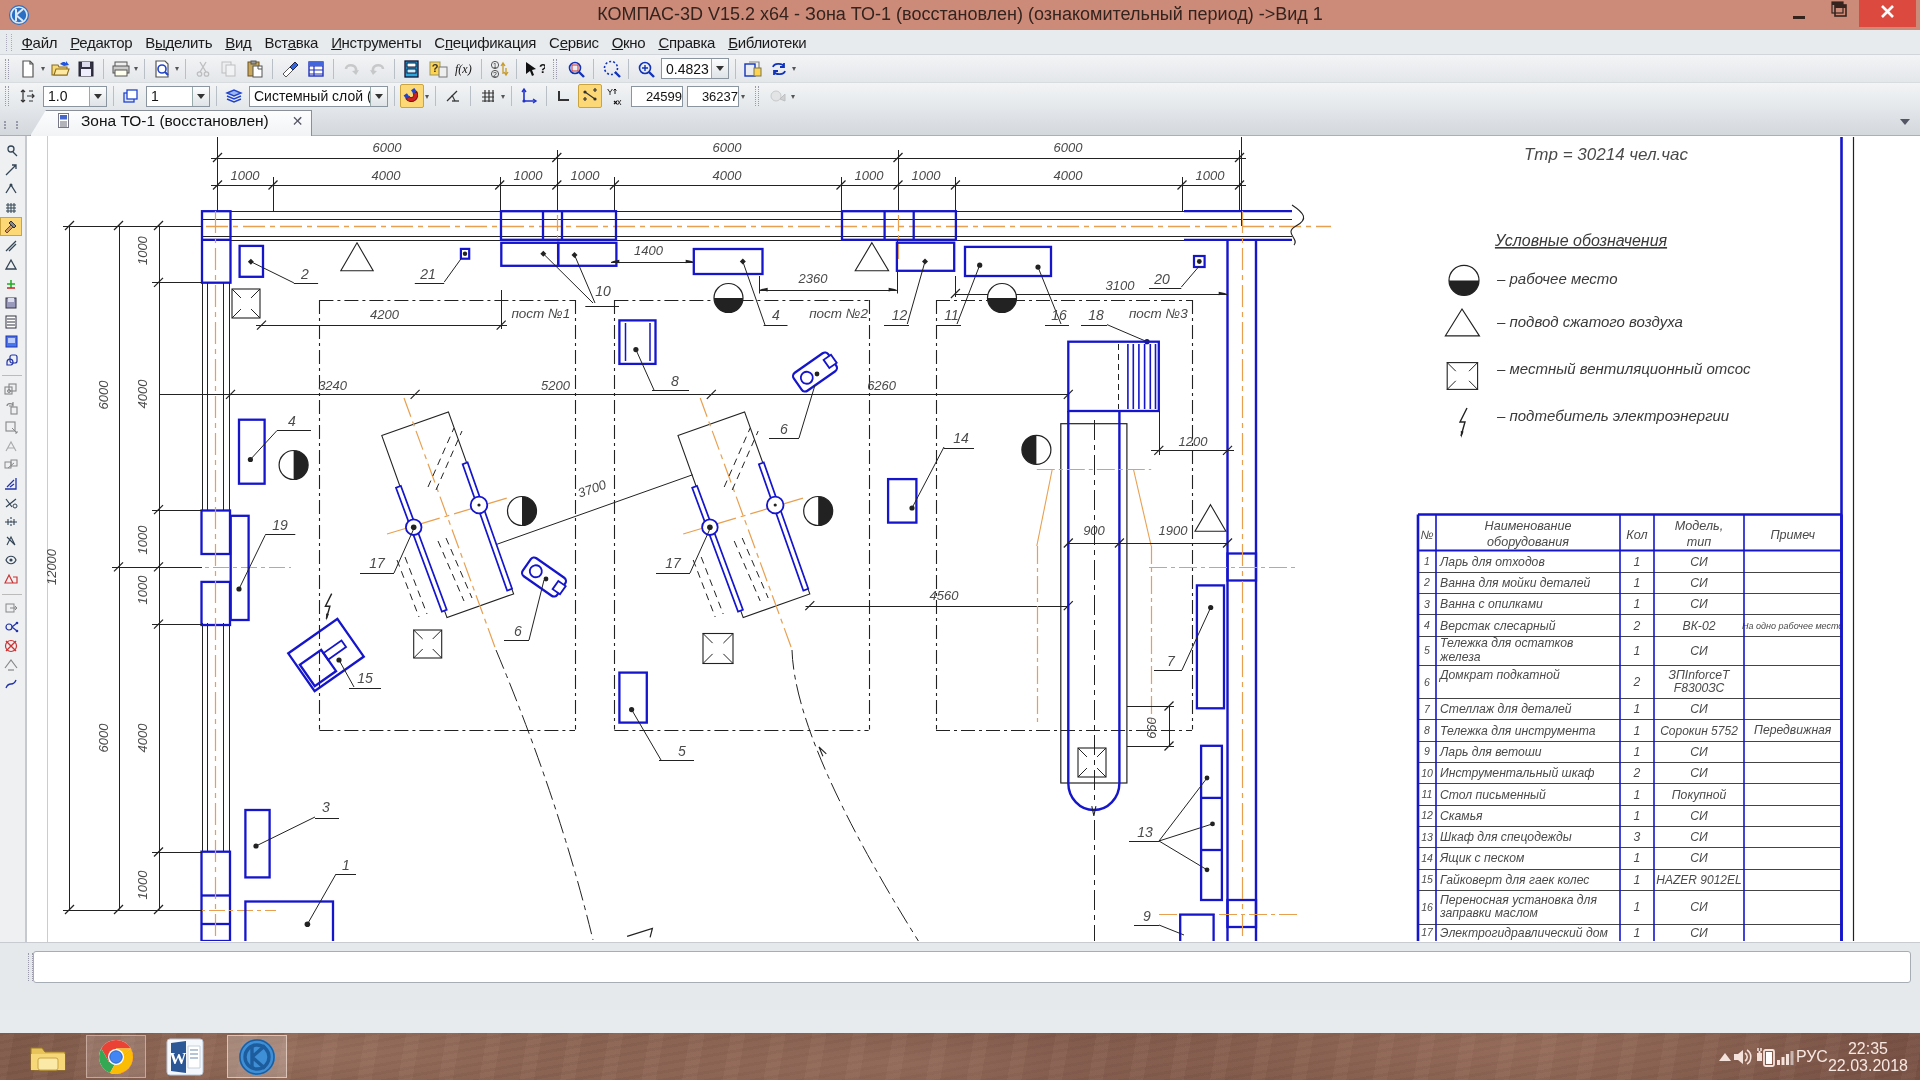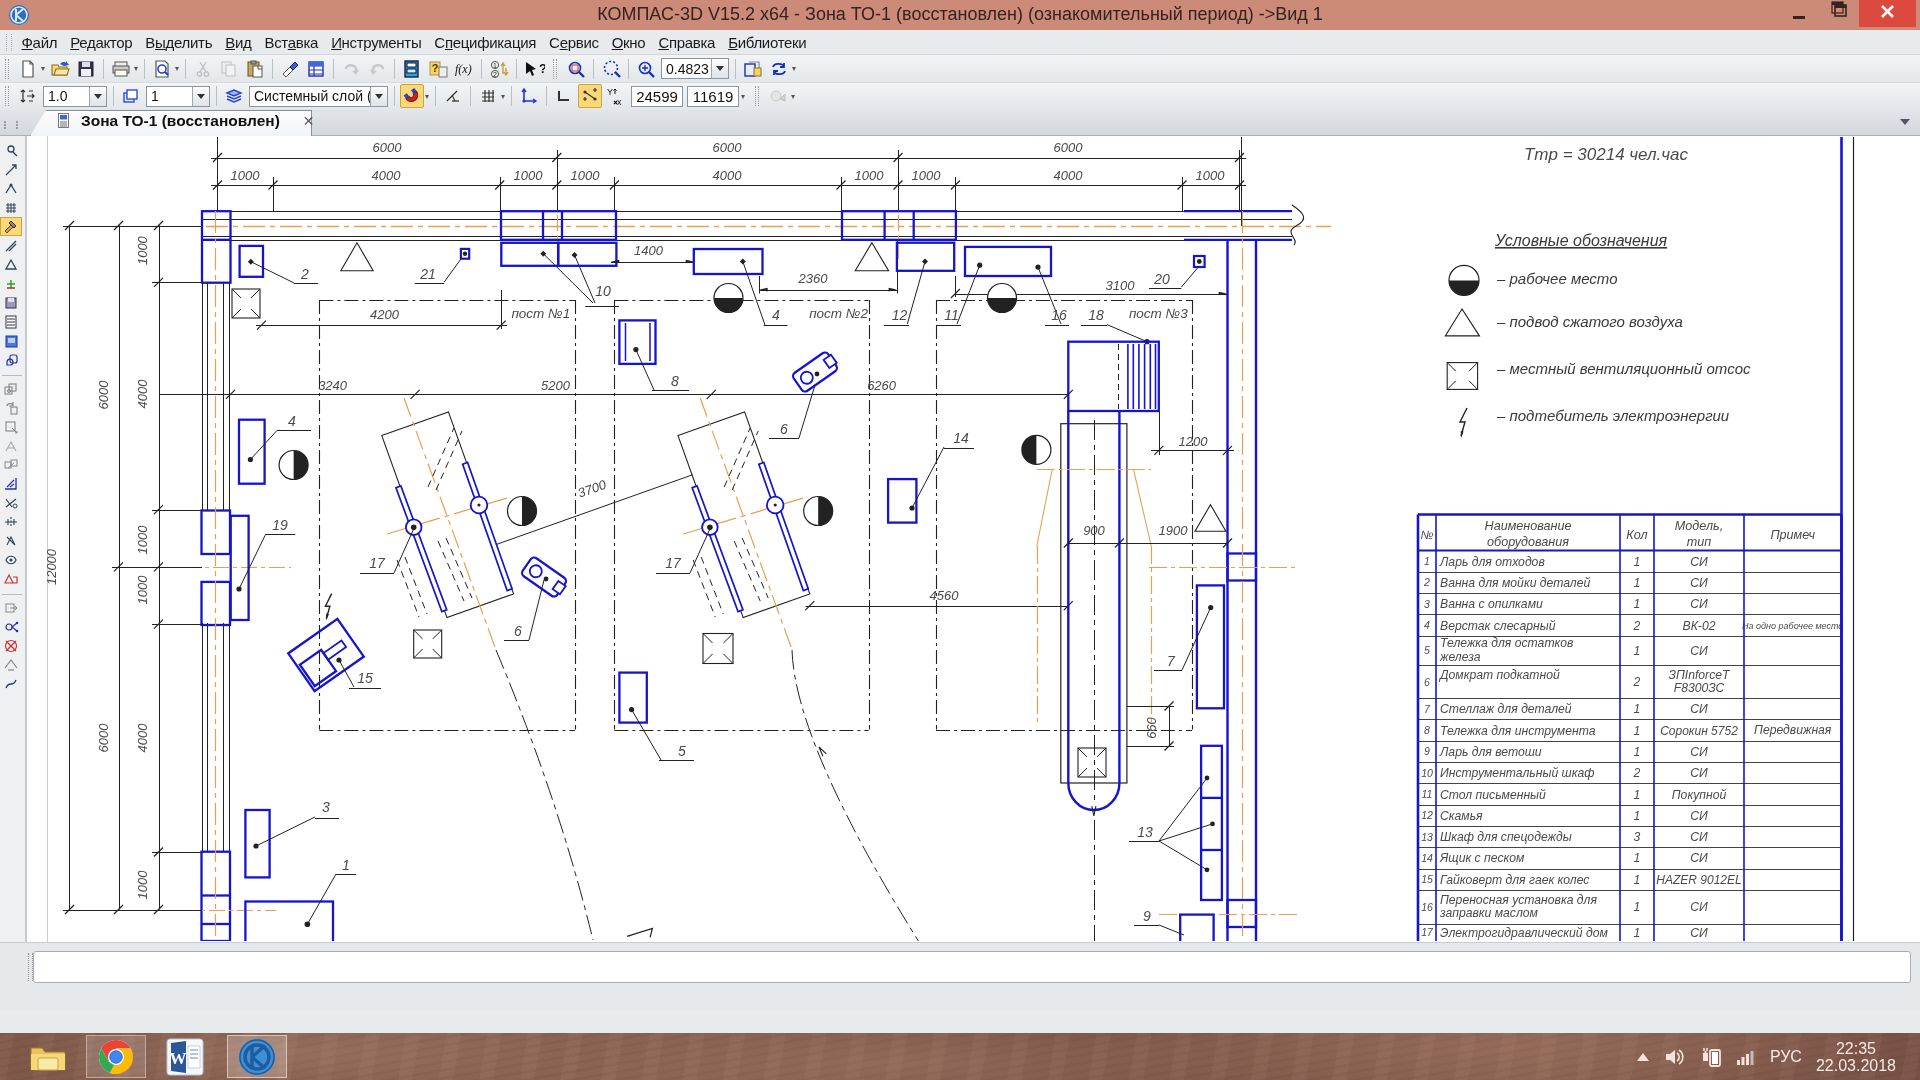--- a/index.html
+++ b/index.html
@@ -22,26 +22,26 @@
 .tbtn{display:inline-flex;width:24px;height:24px;align-items:center;justify-content:center;border-radius:2px;margin:0 1px}
 .tbtn.hl{background:#fdd876;border:1px solid #c9a43f}
 .tbtn.dis{opacity:.55}
 .tsep{display:inline-block;width:1px;height:20px;background:#b9bfc6;margin:0 4px}
 .dd{font-size:8px;color:#555;margin:0 2px 0 0}
 .grip{display:inline-block;width:4px;height:20px;border-left:1px dotted #99a;border-right:1px dotted #99a;margin:0 6px 0 2px}
 .combo{display:inline-flex;height:21px;background:white;border:1px solid #8b95a0;align-items:center;margin:12px 2px}
 .ctext{flex:1;font-size:14px;padding-left:4px;color:#111;white-space:nowrap;overflow:hidden}
 .cbtn{width:17px;height:19px;background:linear-gradient(#fdfdfd,#dfe3e7);border-left:1px solid #9aa;display:flex;align-items:center;justify-content:center}
 .cbtn i{border:4px solid transparent;border-top:5px solid #333;margin-top:4px}
-.tfield{display:inline-block;height:21px;background:white;border:1px solid #8b95a0;font-size:15px;text-align:center;line-height:20px;margin:0 2px;color:#111}
+.tfield{display:inline-block;height:21px;background:white;border:1px solid #8b95a0;font-size:13px;text-align:right;line-height:20px;margin:0 2px;color:#111}
 
 #tabbar{position:absolute;left:0;top:109px;width:1920px;height:27px;background:linear-gradient(#e3e6ea,#d3d8dd);border-bottom:1px solid #a9b0b8}
 #tab{position:absolute;left:30px;top:1px;width:282px;height:26px;background:linear-gradient(#fdfdfe,#f1f3f5);border-top:1px solid #8a9099;border-right:1px solid #8a9099;clip-path:polygon(16px 0,100% 0,100% 100%,0 100%);box-shadow:inset 1px 0 0 #8a9099}
 #tabc{position:absolute;left:56px;top:3px;display:flex;align-items:center;gap:9px}
-#tabc .tx{font-size:15.5px;font-weight:bold;color:#111}
+#tabc .tx{font-size:15.5px;font-weight:normal;color:#111}
 #tabc .cl{font-size:14px;color:#556;margin-left:14px}
 #tabdots{position:absolute;left:4px;top:12px;width:14px;height:8px;border-left:2px dotted #99a;border-right:2px dotted #99a}
 #tabarrow{position:absolute;right:10px;top:10px;border:5px solid transparent;border-top:6px solid #556}
 
 #main{position:absolute;left:0;top:136px;width:1920px;height:806px;background:#fff}
 #lpanel{position:absolute;left:0;top:0;width:27px;height:806px;background:#eef0f2;border-right:2px solid #c6cad0;padding-top:5px}
 #lpanel .lpic{width:22px;height:19px;display:flex;align-items:center;justify-content:center}
 #lpanel .lpic.hl{background:#fdd876;border:1px solid #c9a43f}
 #lpanel .lpsep{height:7px;border-bottom:1px solid #bbb;margin-bottom:3px;width:20px;margin-left:2px}
 #canvas{position:absolute;left:27px;top:0;width:1889px;height:806px;background:white;overflow:hidden}
@@ -55,21 +55,21 @@
 #taskbar{position:absolute;left:0;top:1033px;width:1920px;height:47px;background:
  radial-gradient(ellipse 420px 60px at 300px 20px, rgba(205,160,140,.25), rgba(0,0,0,0) 70%),
  radial-gradient(ellipse 500px 70px at 900px 30px, rgba(210,166,146,.22), rgba(0,0,0,0) 70%),
  radial-gradient(ellipse 600px 60px at 1500px 15px, rgba(190,142,122,.22), rgba(0,0,0,0) 70%),
  repeating-linear-gradient(170deg, rgba(70,42,34,.08) 0 3px, rgba(0,0,0,0) 3px 8px),
  repeating-linear-gradient(100deg, rgba(235,195,175,.06) 0 14px, rgba(0,0,0,0) 14px 40px),
  linear-gradient(100deg,#7e5949 0%,#8a6352 30%,#7c5547 55%,#8a6352 80%,#775144 100%)}
 .tkbtn{position:absolute;top:2px;width:60px;height:43px;display:flex;align-items:center;justify-content:center}
 .tkbtn.open{background:rgba(255,255,255,.14);border:1px solid rgba(255,230,220,.45)}
 .tkbtn.act{background:rgba(255,255,255,.22);border:1px solid rgba(255,235,225,.6)}
-#tray{position:absolute;right:0;top:0;height:47px;display:flex;align-items:center;gap:14px;color:#f5e2da;padding-right:24px}
+#tray{position:absolute;right:0;top:0;height:47px;display:flex;align-items:center;color:#f5e2da;padding-right:12px}
 #clock{text-align:center;font-size:16px;line-height:17px;color:#f8e8e2}
 #rus{font-size:16px;color:#f8e8e2}
 </style></head>
 <body>
 <div id="root">
 <div id="title">
  <span class="ticon"><svg width="22" height="22" viewBox="0 0 22 22">
           <circle cx="11" cy="11" r="10" fill="#2b6fc4"></circle>
           <circle cx="11" cy="11" r="8" fill="none" stroke="#dce8f5" stroke-width="1.6"></circle>
           <path d="M8,5 L8,17 M8,11 L15,5 M8,11 L15,17" stroke="#dce8f5" stroke-width="2" fill="none"></path>
@@ -362,21 +362,21 @@
       </span>
       <span class="tbtn">
         <svg width="20" height="19" viewBox="0 0 20 19">
           <text x="1" y="8" font-size="9" fill="#111" font-family="Liberation Sans">Y</text>
           <path d="M9,7 L9,2 M7.5,3.5 L9,2 L10.5,3.5" stroke="#111" fill="none"></path>
           <text x="11" y="18" font-size="9" fill="#111" font-family="Liberation Sans">x</text>
           <path d="M8,14 L11,17 M11,14 L8,17" stroke="#111" stroke-width="1.1" fill="none"></path>
         </svg>
       </span>
       <span class="tfield" style="width:52px">24599</span>
-      <span class="tfield" style="width:52px">11619</span>
+      <span class="tfield" style="width:52px">36237</span>
       <span class="dd">▾</span>
       <span class="grip" style="margin-left:8px"></span>
       <span class="tbtn dis">
         <svg width="20" height="18" viewBox="0 0 20 18">
           <circle cx="8" cy="9" r="5" fill="#ddd" stroke="#aaa"></circle>
           <path d="M12,12 L17,7 L17,14 Z" fill="#bbb" stroke="#999"></path>
         </svg>
       </span>
       <span class="dd">▾</span>
     </div>

